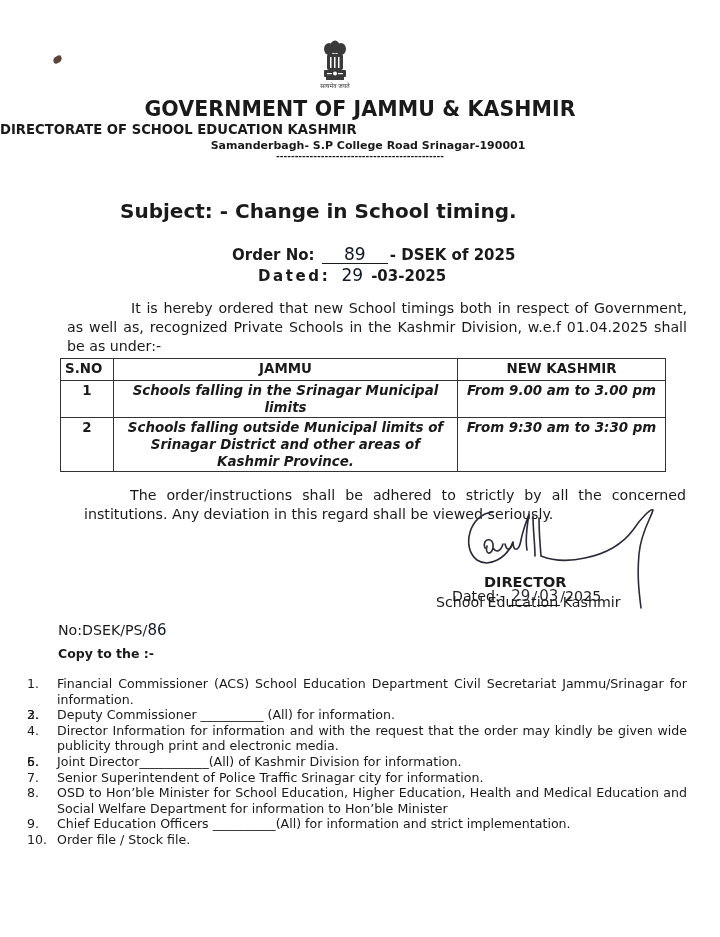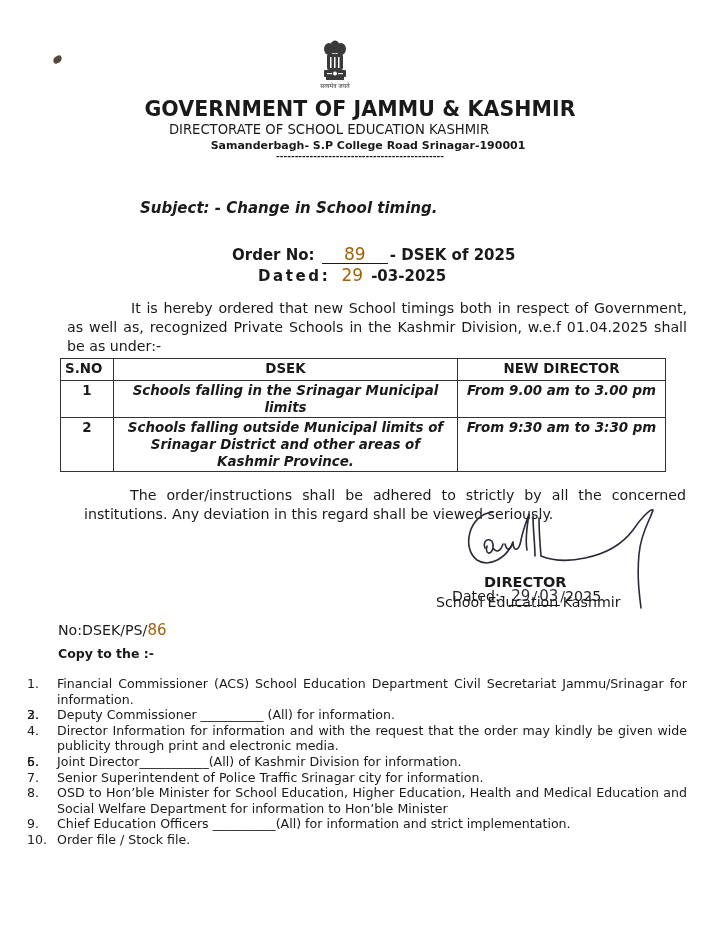--- a/index.html
+++ b/index.html
@@ -1,27 +1,27 @@
 <!DOCTYPE html>
 <html><head>
 <meta charset="utf-8">
 <style>
   html, body { margin: 0; padding: 0; background: #ffffff; }
   body { width: 720px; height: 937px; position: relative; overflow: hidden; color: #1a1a1a; font-family: "DejaVu Sans", sans-serif; }
   .abs { position: absolute; }
   .speck { left: 53px; top: 56px; width: 9px; height: 7px; background: #5a4638; border-radius: 60% 30% 60% 30%; transform: rotate(-20deg); }
   .emblem { left: 319px; top: 40px; width: 32px; height: 52px; }
   .hdr-title { left: 0; width: 720px; top: 97px; text-align: center; font-weight: bold; font-size: 20.5px; letter-spacing: 0.1px; font-family: "DejaVu Sans", sans-serif; }
-  .hdr-sub { left: 0; width: 658px; top: 122px; text-align: center; font-weight: normal; font-size: 13.2px; }
+  .hdr-sub { left: 0; width: 658px; top: 122px; text-align: left; font-weight: bold; font-size: 13.2px; }
   .hdr-addr { left: 0; width: 720px; top: 139px; text-align: center; font-weight: bold; font-size: 11px; padding-left: 8px; }
   .hdr-dash { left: 0; width: 720px; top: 151px; text-align: center; font-weight: bold; font-size: 9px; letter-spacing: 0px; }
-  .subject { left: 140px; top: 199px; font-weight: bold; font-size: 15px; font-style: italic; }
+  .subject { left: 120px; top: 199px; font-weight: bold; font-size: 20px; }
   .order-no { left: 232px; top: 246px; font-weight: bold; font-size: 15px; white-space: nowrap; }
   .dated { left: 258px; top: 265px; font-weight: bold; font-size: 15px; white-space: nowrap; }
-  .hand { font-family: "DejaVu Sans", sans-serif; font-weight: normal; font-size: 17px; color: #a16207; display: inline-block; }
+  .hand { font-family: "DejaVu Sans", sans-serif; font-weight: normal; font-size: 17px; color: #0f172a; display: inline-block; }
   .order-blank { display: inline-block; width: 66px; border-bottom: 1.5px solid #1a1a1a; text-align: center; line-height: 16px; margin: 0 2px; }
   .spaced { letter-spacing: 2.6px; }
   .para1 { left: 67px; top: 299px; width: 620px; font-size: 14.2px; line-height: 19px; text-align: justify; text-indent: 64px; }
   table.timings { position: absolute; left: 60px; top: 358px; width: 606px; border-collapse: collapse; font-size: 13.4px; }
   table.timings th, table.timings td { border: 1px solid #333; padding: 1px 4px; vertical-align: top; line-height: 17px; }
   table.timings th { font-weight: bold; text-align: center; height: 19px; }
   table.timings th.sno-h { text-align: left; width: 44px; }
   table.timings th.area-h { width: 335px; }
   table.timings td.sno { text-align: center; font-weight: bold; }
   table.timings td.area { text-align: center; font-weight: bold; font-style: italic; }
@@ -78,22 +78,22 @@
   <span class="spaced">Dated:</span>
   <span class="hand" style="margin:0 8px 0 6px;">29</span><span>-03-2025</span>
 </div>
 
 <div class="abs para1">It is hereby ordered that new School timings both in respect of Government, as well as, recognized Private Schools in the Kashmir Division, w.e.f  01.04.2025 shall be as under:-</div>
 
 <table class="timings">
   <thead>
     <tr>
       <th class="sno-h">S.NO</th>
-      <th class="area-h">DSEK</th>
-      <th>NEW  DIRECTOR</th>
+      <th class="area-h">JAMMU</th>
+      <th>NEW  KASHMIR</th>
     </tr>
   </thead>
   <tbody>
     <tr>
       <td class="sno">1</td>
       <td class="area">Schools falling in the  Srinagar Municipal limits</td>
       <td class="time">From  9.00 am to 3.00 pm</td>
     </tr>
     <tr>
       <td class="sno">2</td>

